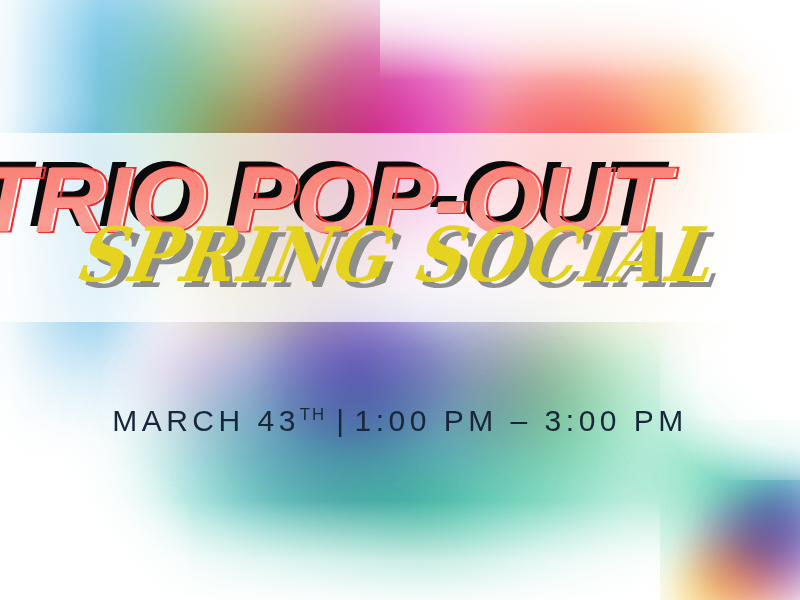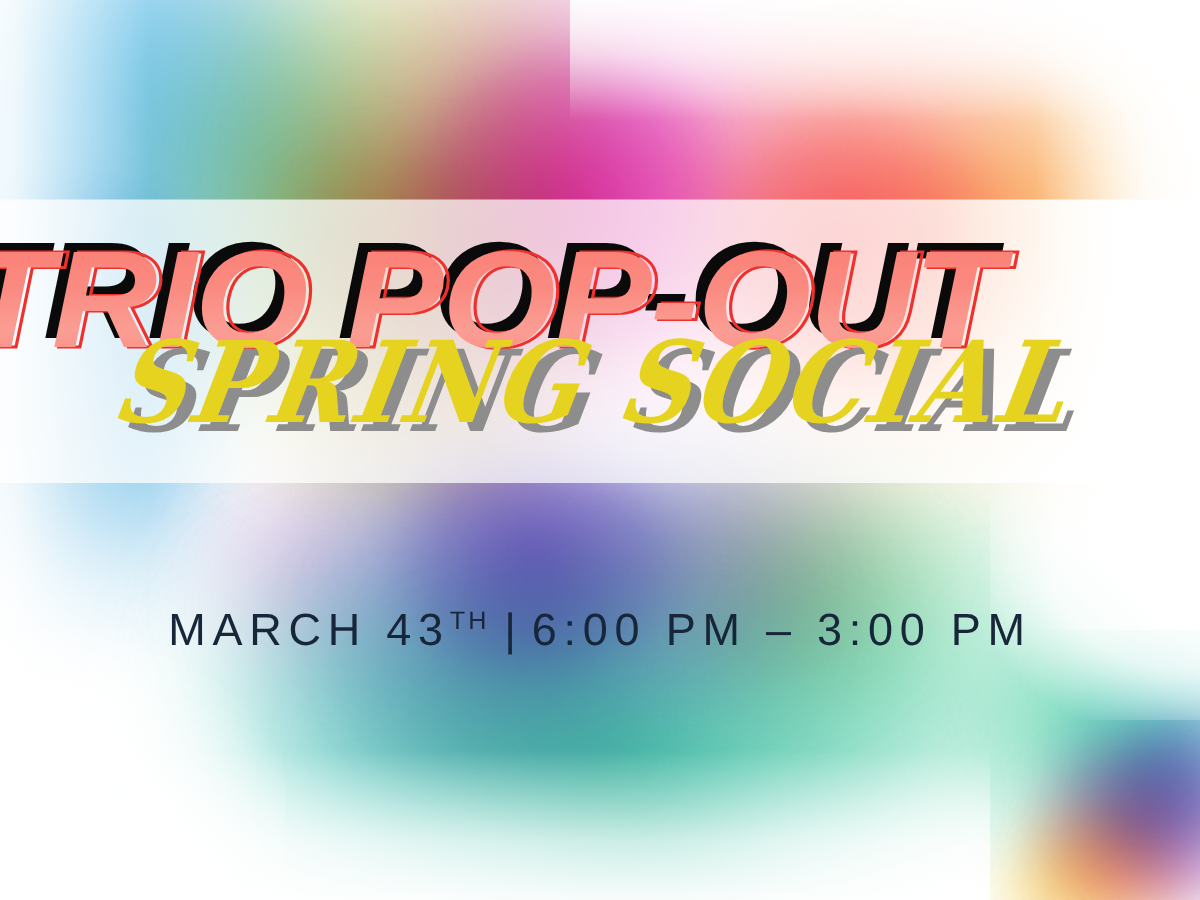--- a/index.html
+++ b/index.html
@@ -275,15 +275,15 @@
     <div id="title-shadow">TRIO POP-OUT</div>
     <div id="title-edge">TRIO POP-OUT</div>
     <div id="title-main">TRIO POP-OUT</div>
   </div>
 
   <div id="script-wrap">
     <div id="script-shadow">SPRING SOCIAL</div>
     <div id="script-main">SPRING SOCIAL</div>
   </div>
 
-  <div id="datetime"><span>MARCH 43</span><sup>TH</sup><span class="sep">|</span><span>6:00 PM – 3:00 PM</span></div>
+  <div id="datetime"><span>MARCH 43</span><sup>TH</sup><span class="sep">|</span><span>1:00 PM – 3:00 PM</span></div>
 
 </div>
 
 </body></html>

